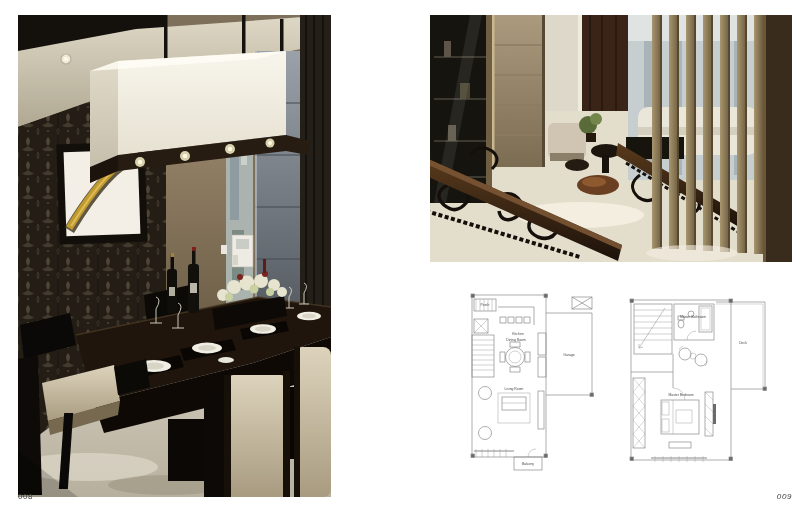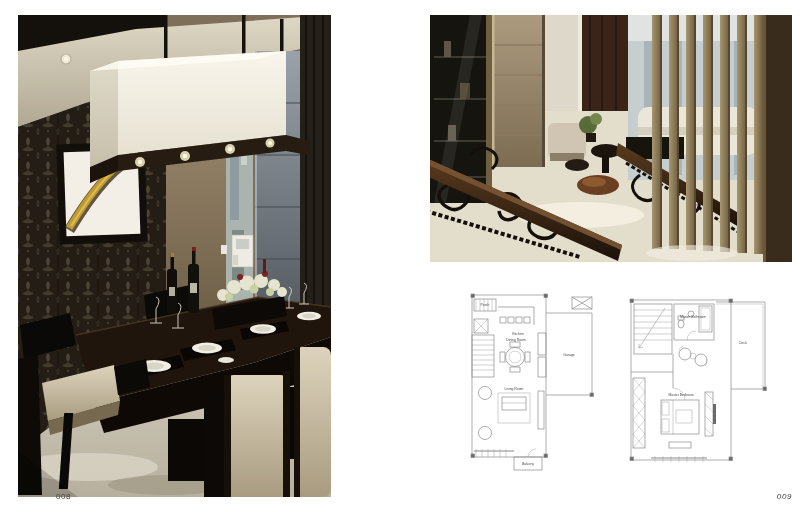--- a/index.html
+++ b/index.html
@@ -5,21 +5,21 @@
   html,body{margin:0;padding:0;}
   body{
     width:811px;height:512px;background:#ffffff;position:relative;overflow:hidden;
     font-family:"Liberation Sans",sans-serif;
   }
   figure{margin:0;padding:0;position:absolute;}
   .photo svg,.plan svg{display:block;}
   .folio{
     position:absolute;top:492px;font-size:8px;letter-spacing:.6px;color:#3f3f3f;
   }
-  #folio-left{left:18px;margin-left:38px;}
+  #folio-left{left:18px;}
   #folio-right{right:19px;text-align:right;font-style:italic;}
   .plan text{font-family:"Liberation Sans",sans-serif;fill:#4a4a4a;}
 </style>
 </head>
 <body>
 
 <div id="spread">
 
   <figure class="photo" style="left:18px;top:15px;width:313px;height:482px;">
     <svg width="313" height="482" viewBox="0 0 313 482">

